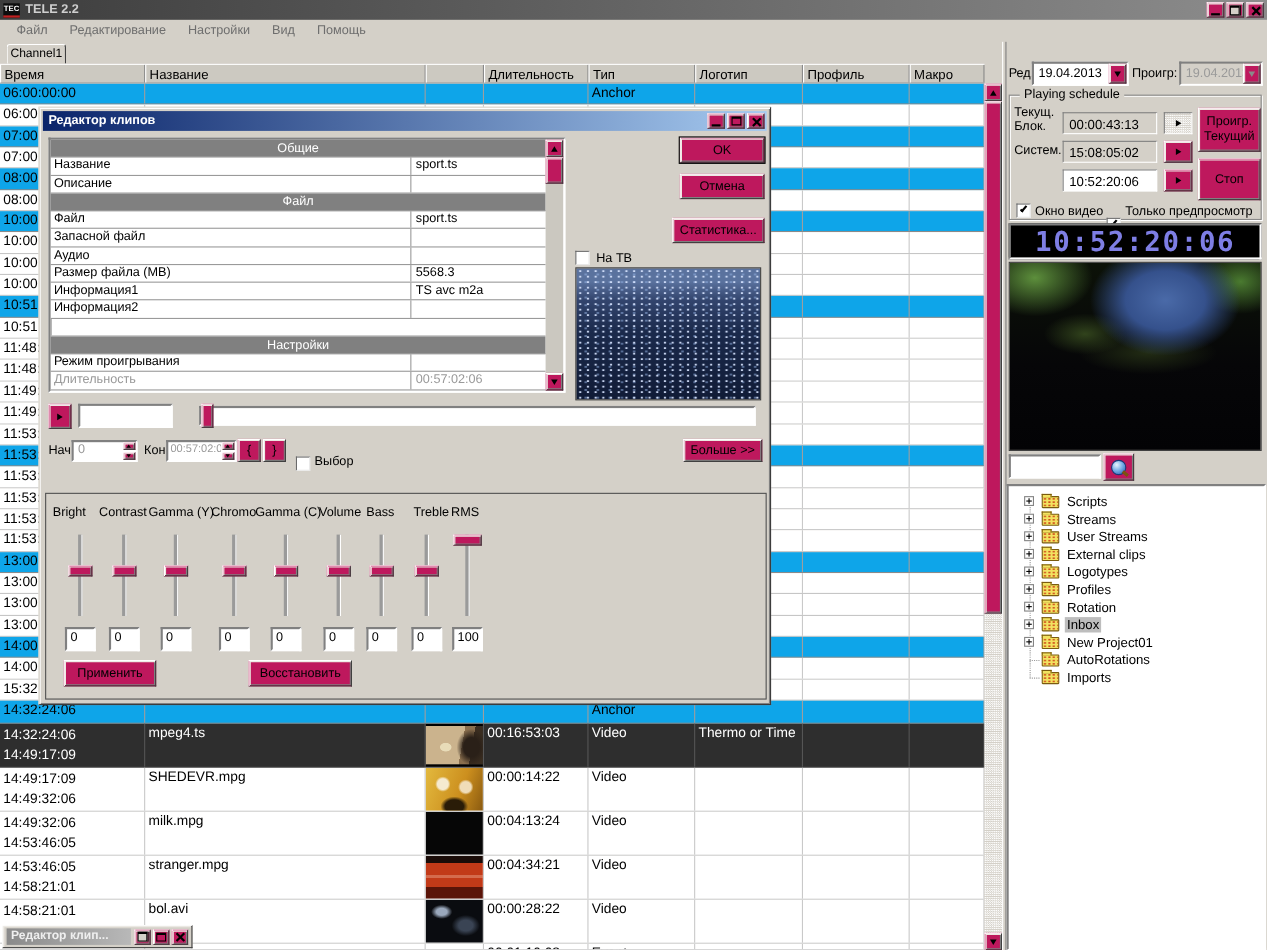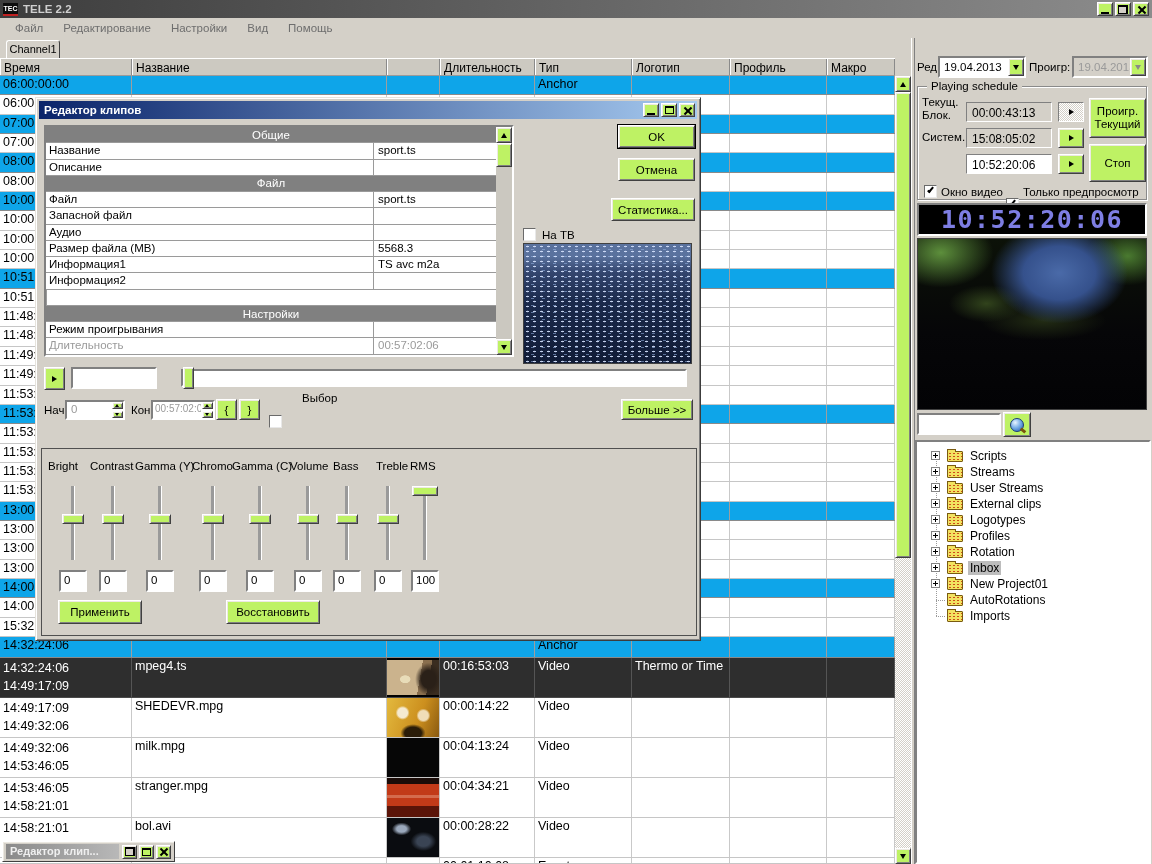--- a/index.html
+++ b/index.html
@@ -1,21 +1,21 @@
 <!DOCTYPE html>
 <html><head>
 <meta charset="utf-8">
 <style>
   * { margin:0; padding:0; box-sizing:border-box; }
   body { font-family:"Liberation Sans", sans-serif; background:#d4d0c8; }
   .screen { position:relative; width:1152px; height:864px; background:#d4d0c8; overflow:hidden; font-size:12px; color:#000; }
   .abs { position:absolute; }
 
   
-  .raised { background:#bef264; border:1px solid; border-color:#ffffff #404040 #404040 #ffffff; box-shadow:inset 1px 1px 0 #ece9e2, inset -1px -1px 0 #808080; }
+  .raised { background:#be185d; border:1px solid; border-color:#ffffff #404040 #404040 #ffffff; box-shadow:inset 1px 1px 0 #ece9e2, inset -1px -1px 0 #808080; }
   .sunken { background:#fff; border:2px solid; border-color:#808080 #ffffff #ffffff #808080; }
   .sunken1 { border:1px solid; border-color:#808080 #ffffff #ffffff #808080; }
   .dither { background-image:conic-gradient(#ffffff 25%, #d4d0c8 25% 50%, #ffffff 50% 75%, #d4d0c8 75%); background-size:2px 2px; }
   .btn { display:flex; align-items:center; justify-content:center; font-size:11.5px; cursor:default; }
 
   
   .titlebar { left:0; top:0; width:1152px; height:18px; background:linear-gradient(90deg,#3d3d3d,#8c8c8c); display:flex; align-items:center; }
   .app-logo { width:15px; height:13px; margin:0 5px 0 3px; background:#0d0d0d; color:#fff; font:bold 7px/12px "Liberation Sans",sans-serif; text-align:center; border-bottom:2px solid #c02020; }
   .app-title { color:#cfcfcf; font-weight:bold; font-size:11.5px; }
   .winbtns { position:absolute; right:3px; top:2px; display:flex; gap:2px; }
@@ -811,21 +811,21 @@
             <div class="tri-up" style="border-width:0 2.5px 3px;"></div>
           </div>
         <div class="raised" style="width:11px;height:7px;display:flex;align-items:center;justify-content:center;">
             <div class="tri-down" style="border-width:3px 2.5px 0;"></div>
           </div>
       </div>
     </div>
     <div class="abs btn raised" style="left:180px; top:301px; width:21px; height:21px;">{</div>
     <div class="abs btn raised" style="left:203px; top:301px; width:21px; height:21px;">}</div>
     <div class="abs cb" style="left:233px; top:304px;"></div>
-    <div class="abs label" style="left:250px; top:294px;margin-left:16px;">Выбор</div>
+    <div class="abs label" style="left:250px; top:316px;">Выбор</div>
     <div class="abs btn raised" style="left:585px; top:301px; width:72px; height:21px;">Больше &gt;&gt;</div>
 
     <div class="abs" style="left:5px; top:350px; width:656px; height:188px; border:1px solid #505050;"></div>
     <div id="sliders">
         <div class="slabel abs" style="left: 12px; top: 362px;">Bright</div>
         <div class="vtrack abs" style="left: 35px; top: 388px; height: 74px;"></div>
         <div class="vthumb abs raised" style="width: 22px; left: 26px; top: 416px;"></div>
         <div class="sval abs" style="left: 23px; top: 472px;">0</div>
         <div class="slabel abs" style="left: 54px; top: 362px;">Contrast</div>
         <div class="vtrack abs" style="left: 75px; top: 388px; height: 74px;"></div>

